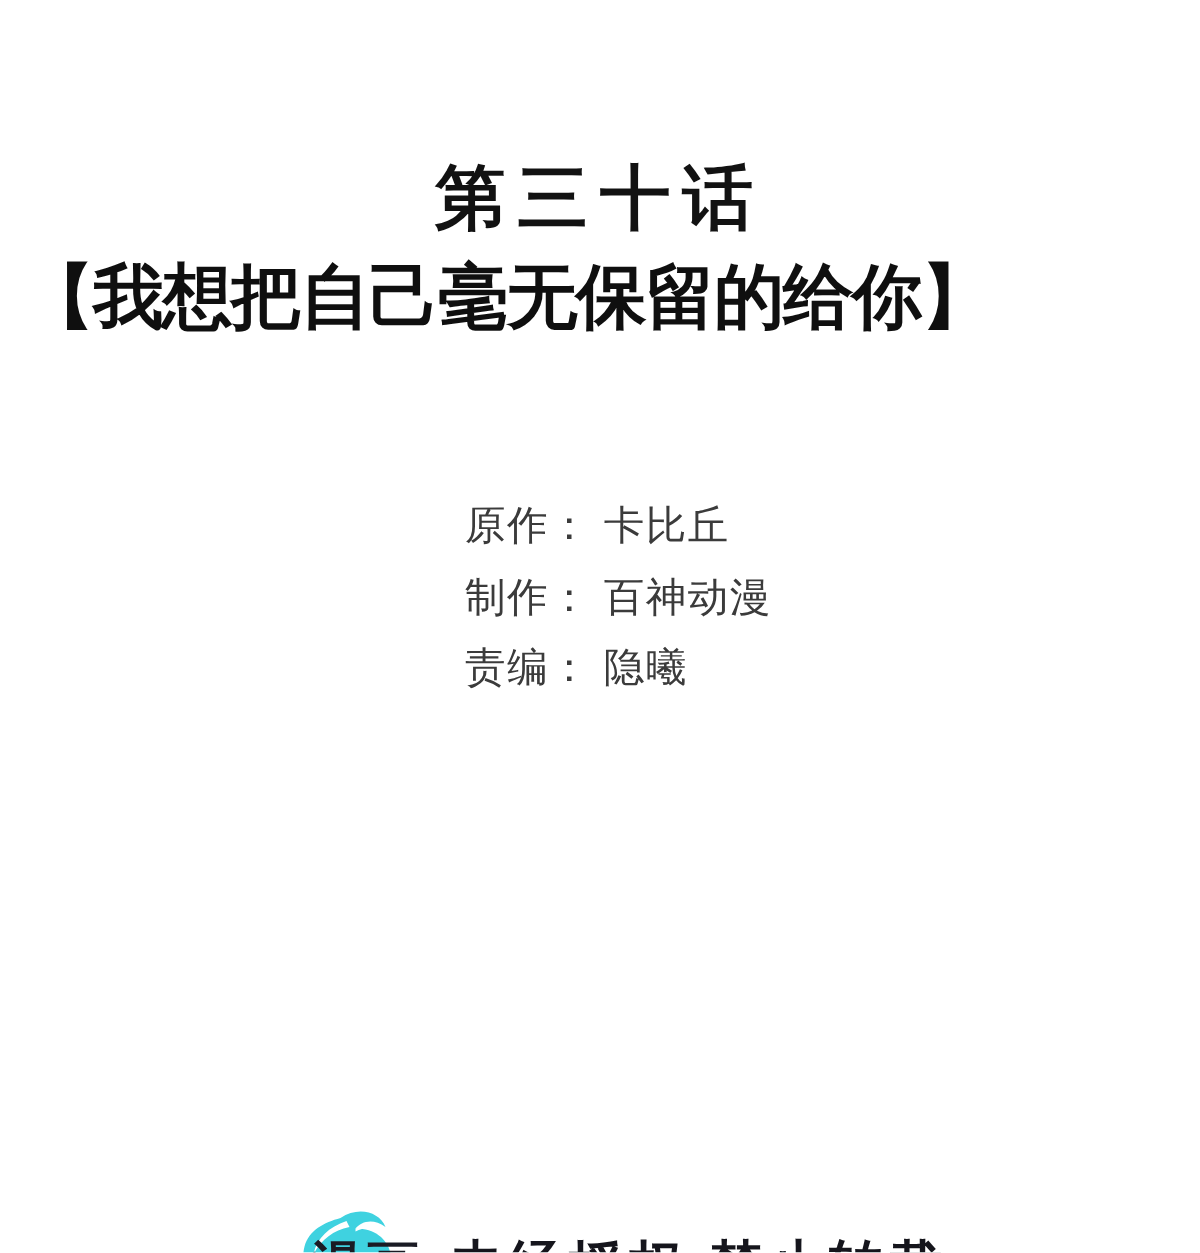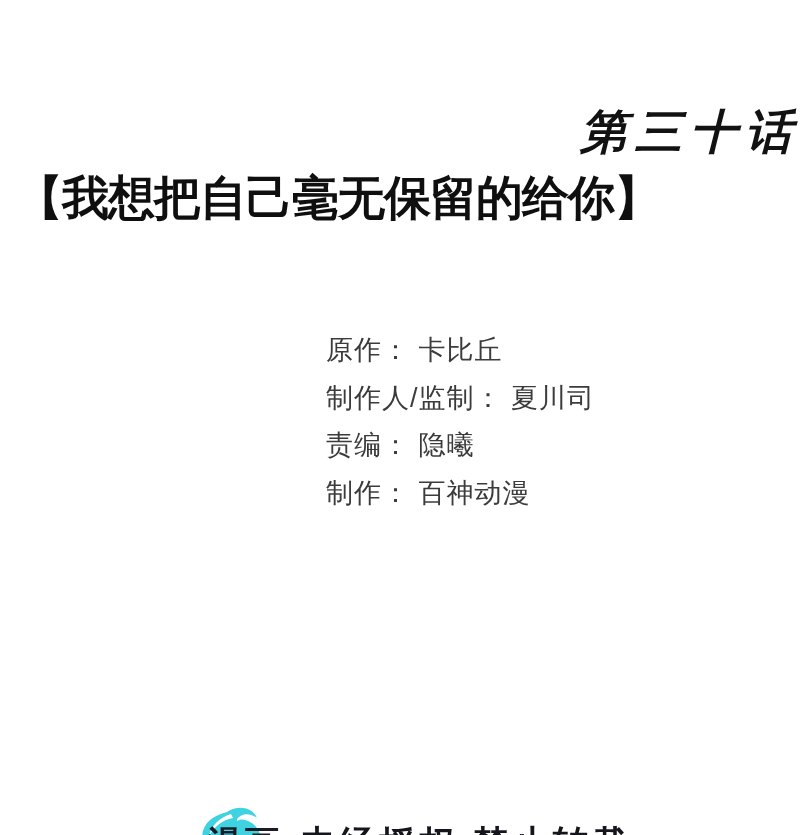--- a/index.html
+++ b/index.html
@@ -13,28 +13,27 @@
     height: 835px;
     overflow: hidden;
     background: #ffffff;
     font-family: "Liberation Sans", "DejaVu Sans", sans-serif;
   }
   .chapter-label {
     position: absolute;
     top: 106px;
     left: 0;
     width: 800px;
-    text-align: right;
+    text-align: center;
     font-size: 47px;
     line-height: 52px;
     font-weight: 700;
     letter-spacing: 8px;
     color: #121212;
     white-space: nowrap;
-    font-style: italic;
   }
   .episode-title {
     position: absolute;
     top: 166px;
     left: 0;
     width: 800px;
     text-align: left;
     font-size: 47px;
     line-height: 64px;
     font-weight: 800;
@@ -49,21 +48,20 @@
     left: 310px;
   }
   .credit-line {
     height: 47.7px;
     line-height: 47.7px;
     font-size: 27px;
     font-weight: 400;
     color: #3b3b3b;
     letter-spacing: 1px;
     white-space: nowrap;
-    margin-left: 16px;
   }
   .footer {
     position: absolute;
     top: 806px;
     left: 197px;
     display: flex;
     align-items: flex-start;
   }
   .footer-logo {
     width: 92px;
@@ -84,23 +82,22 @@
 <body>
 
 <div class="page">
 
   <div class="chapter-label">第三十话</div>
 
   <div class="episode-title">【我想把自己毫无保留的给你】</div>
 
   <div class="credits">
     <div class="credit-line">原作： 卡比丘</div>
-    <div class="credit-line">制作人/监制： 夏川司</div>
+    <div class="credit-line">制作： 百神动漫</div>
     <div class="credit-line">责编： 隐曦</div>
-    <div class="credit-line">制作： 百神动漫</div>
   </div>
 
   <div class="footer">
     <svg class="footer-logo" viewBox="0 0 92 66" xmlns="http://www.w3.org/2000/svg">
 
       <path d="M 30 6
                C 42 -2 56 2 60 12
                C 52 6 44 8 40 13
                C 58 13 66 26 64 41
                C 62 57 45 65 28 61

